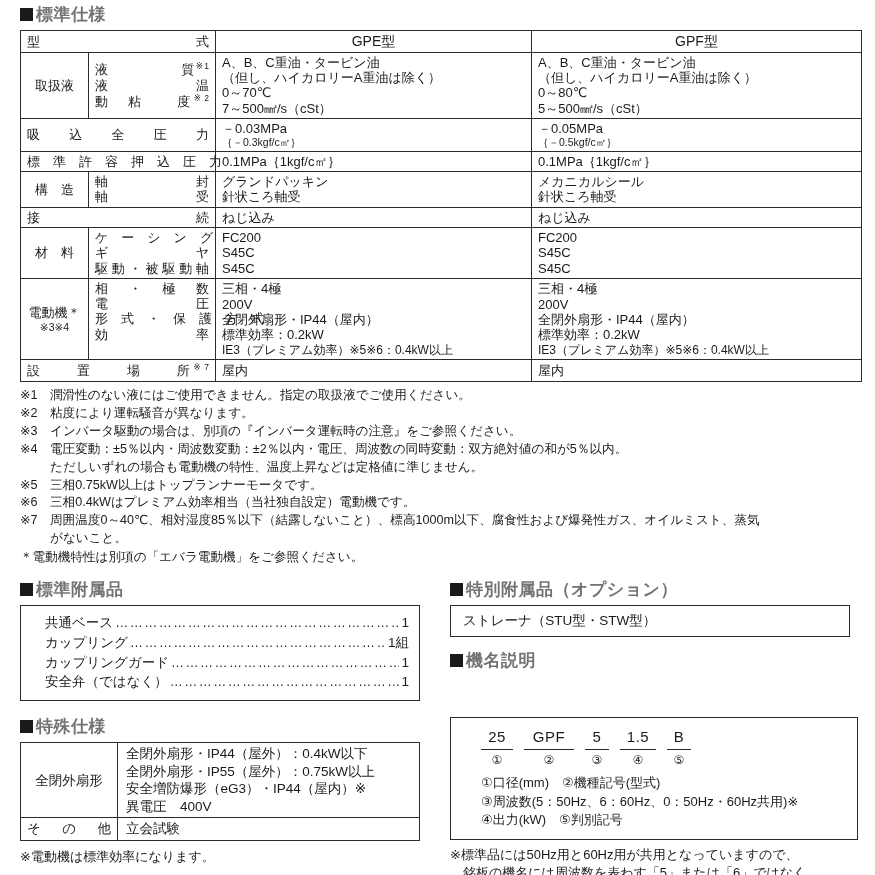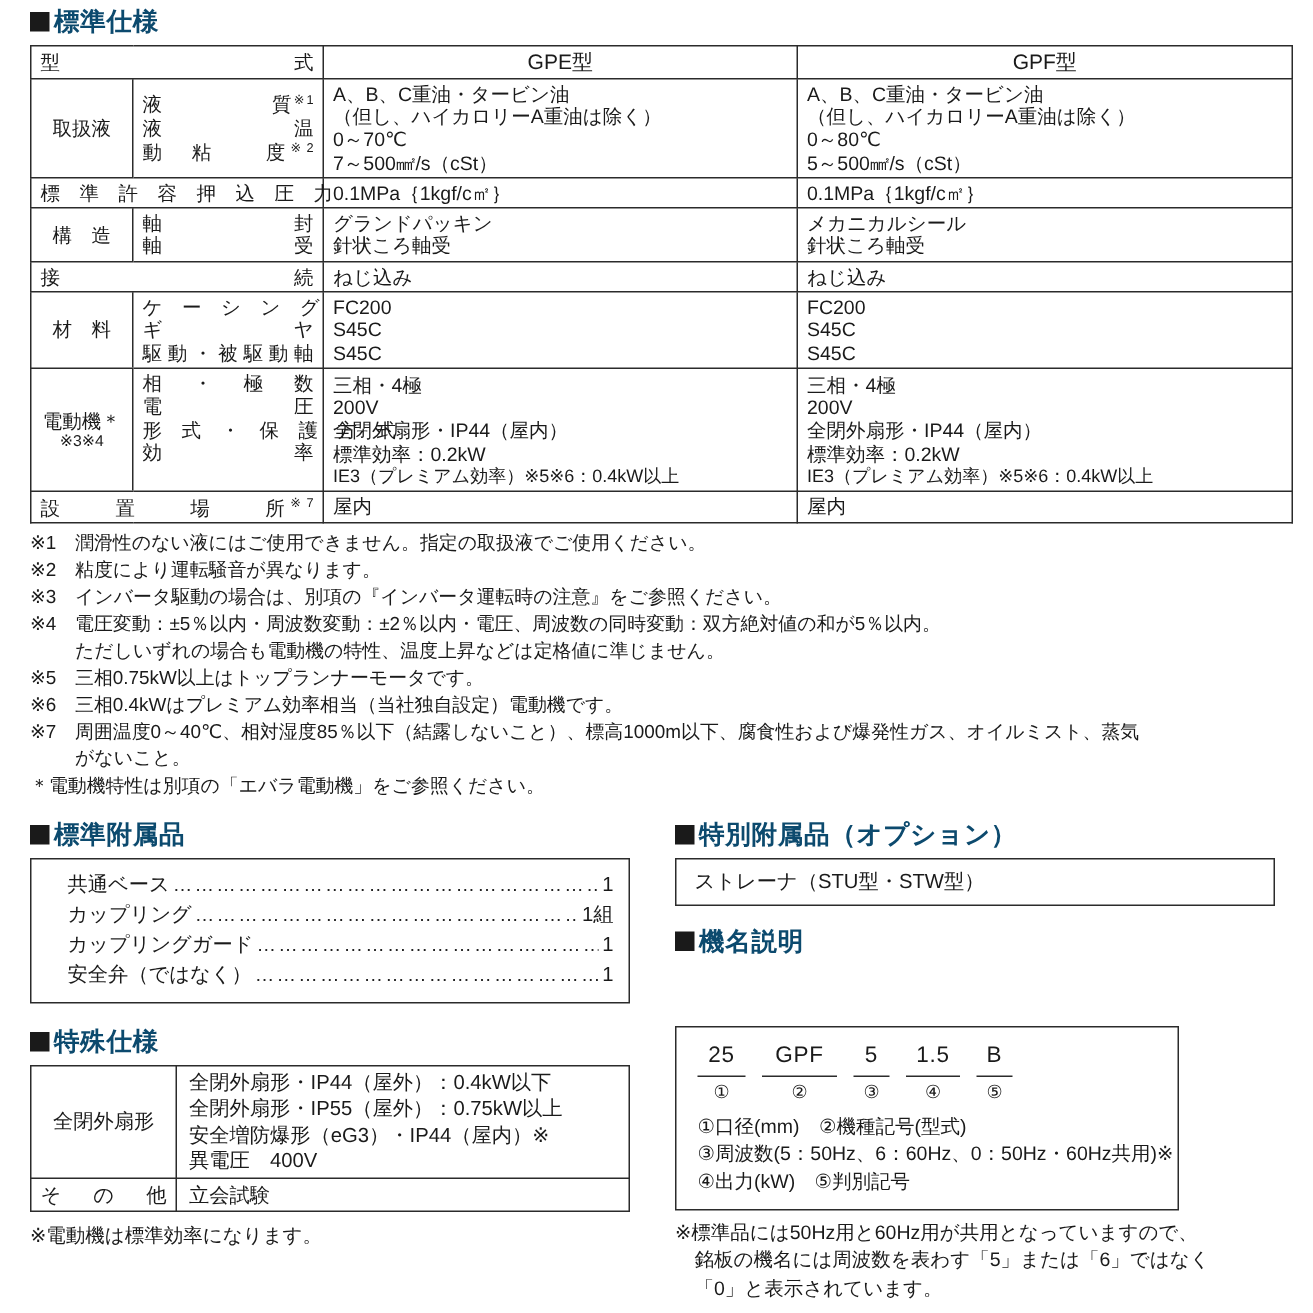--- a/index.html
+++ b/index.html
@@ -27,21 +27,21 @@
 
   
   .sec-head {
     display: flex;
     align-items: center;
     font-size: 17px;
     font-weight: 700;
     letter-spacing: .5px;
     line-height: 1;
     margin: 0 0 7px 0;
-    color: #0c4a6e;
+    color: #737373;
   }
   .sec-head .blk {
     display: inline-block;
     width: 13px;
     height: 13px;
     background: #1a1a1a;
     margin-right: 3px;
     flex: none;
   }
 
@@ -141,22 +141,22 @@
 
   
   .opt-box {
     width: 400px;
     padding: 6px 10px 6px 12px;
     font-size: 13.5px;
   }
 
   
   .mdl-box {
-    width: 336px;
-    padding: 8px 10px 9px 14px;
+    width: 408px;
+    padding: 8px 10px 9px 30px;
     font-size: 13.5px;
     line-height: 1.5;
     margin-top: 48px;
   }
   .mdl-codes {
     display: flex;
     align-items: flex-end;
     font-size: 15px;
     letter-spacing: .5px;
   }
@@ -243,20 +243,33 @@
           <span class="line">7～500㎟/s（cSt）</span>
         </td>
         <td class="val">
           <span class="line">A、B、C重油・タービン油</span>
           <span class="line">（但し、ハイカロリーA重油は除く）</span>
           <span class="line">0～80℃</span>
           <span class="line">5～500㎟/s（cSt）</span>
         </td>
       </tr>
 
+      <tr>
+        <td colspan="2">
+          <span class="lbl-spread">吸　込　全　圧　力</span>
+        </td>
+        <td class="val">
+          <span class="line">－0.03MPa</span>
+          <span class="line tiny">｛－0.3kgf/c㎡｝</span>
+        </td>
+        <td class="val">
+          <span class="line">－0.05MPa</span>
+          <span class="line tiny">｛－0.5kgf/c㎡｝</span>
+        </td>
+      </tr>
 
       <tr>
         <td colspan="2">
           <span class="lbl-spread">標　準　許　容　押　込　圧　力</span>
         </td>
         <td class="val">0.1MPa｛1kgf/c㎡｝</td>
         <td class="val">0.1MPa｛1kgf/c㎡｝</td>
       </tr>
 
       <tr>

